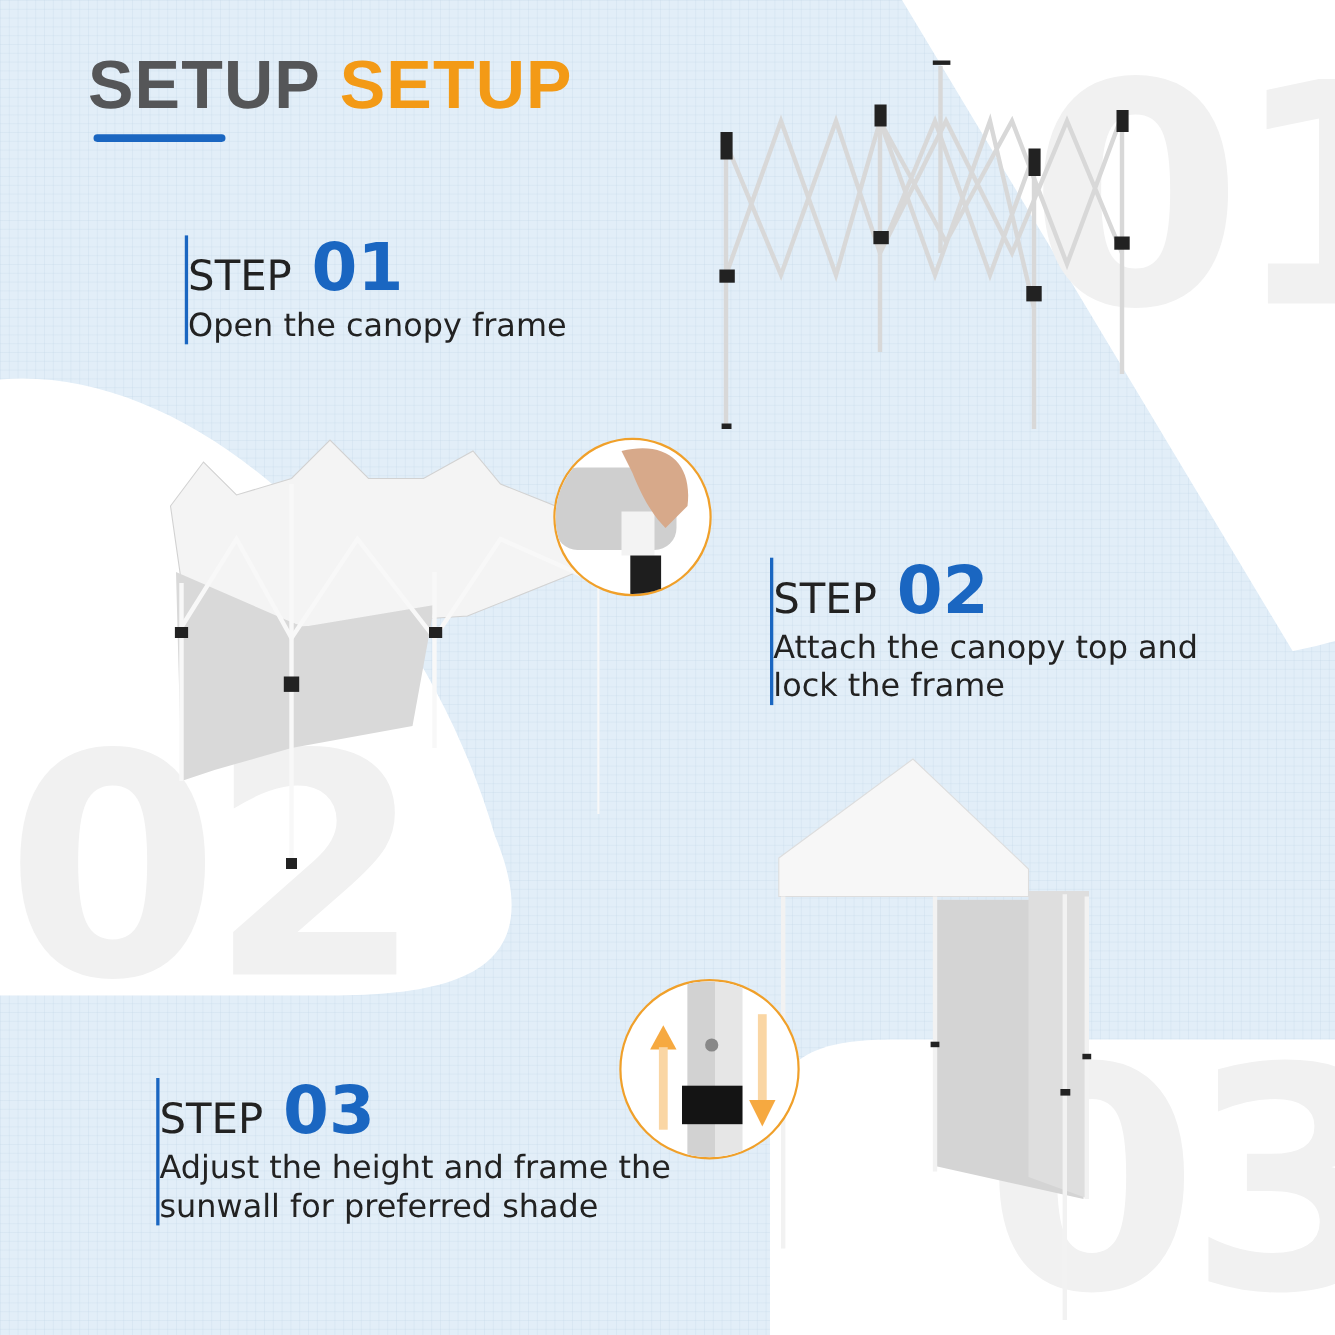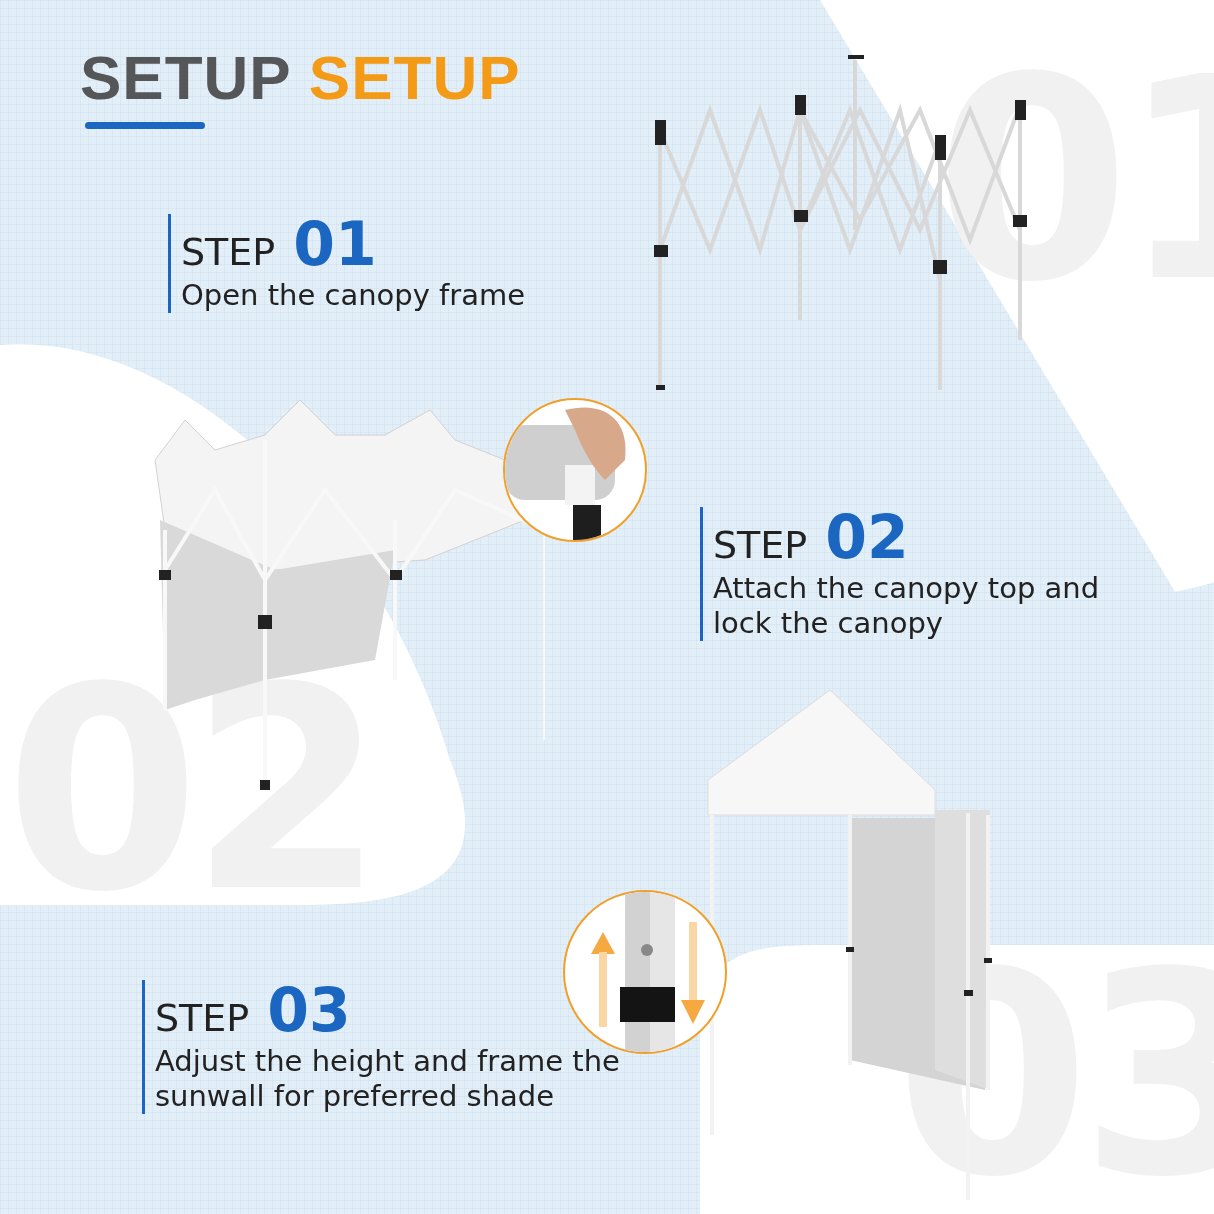--- a/index.html
+++ b/index.html
@@ -11,21 +11,21 @@
       linear-gradient(90deg, rgba(200,218,234,0.35) 1px, transparent 1px);
     background-size:8px 8px; overflow:hidden; }
   .blob { position:absolute; background:#ffffff; }
   .blob-top { left:640px; top:-300px; width:900px; height:900px; border-radius:50%;
     clip-path: polygon(0 0,100% 0,100% 100%,60% 100%); }
   .bignum { position:absolute; font-family:"DejaVu Sans", sans-serif; font-weight:bold;
     color:#f1f1f1; font-size:280px; line-height:1; letter-spacing:-10px; }
   .title { position:absolute; left:80px; top:42px; font-size:62px; font-weight:bold; letter-spacing:1px; }
   .title .a { color:#555658; } .title .b { color:#f39a16; }
   .title-underline { position:absolute; left:85px; top:122px; width:120px; height:7px; background:#1a66c1; border-radius:4px; }
-  .step { position:absolute; padding-left:10px; border-left:3px solid #1a66c1; color:#222; }
+  .step { position:absolute; border-left:3px solid #1a66c1; color:#222; }
   .step .head { font-family:"DejaVu Sans", sans-serif; font-size:38px; line-height:1; }
   .step .num { color:#1a66c1; font-weight:bold; font-size:60px; margin-left:18px; font-family:"DejaVu Sans", sans-serif; }
   .step .desc { font-family:"DejaVu Sans", sans-serif; font-size:29px; line-height:35px; margin-top:4px; }
   .inset { position:absolute; border:2px solid #f0a02a; border-radius:50%; background:#fff; overflow:hidden; }
   svg { position:absolute; }
 </style>
 </head>
 <body>
 
 <div class="canvas">
@@ -48,21 +48,21 @@
   <div class="title-underline"></div>
 
   <div class="step" style="left:168px;top:214px;">
     <div class="head"><span>STEP</span><span class="num">01</span></div>
     <div class="desc">Open the canopy frame</div>
   </div>
 
   <div class="step" style="left:700px;top:507px;">
     <div class="head"><span>STEP</span><span class="num">02</span></div>
     <div class="desc">Attach the canopy top and</div>
-    <div class="desc" style="margin-top:0">lock the canopy</div>
+    <div class="desc" style="margin-top:0">lock the frame</div>
   </div>
 
   <div class="step" style="left:142px;top:980px;">
     <div class="head"><span>STEP</span><span class="num">03</span></div>
     <div class="desc">Adjust the height and frame the</div>
     <div class="desc" style="margin-top:0">sunwall for preferred shade</div>
   </div>
 
   <svg width="420" height="340" style="left:650px;top:50px">
     <g stroke="#d8d8d8" stroke-width="4" fill="none">

